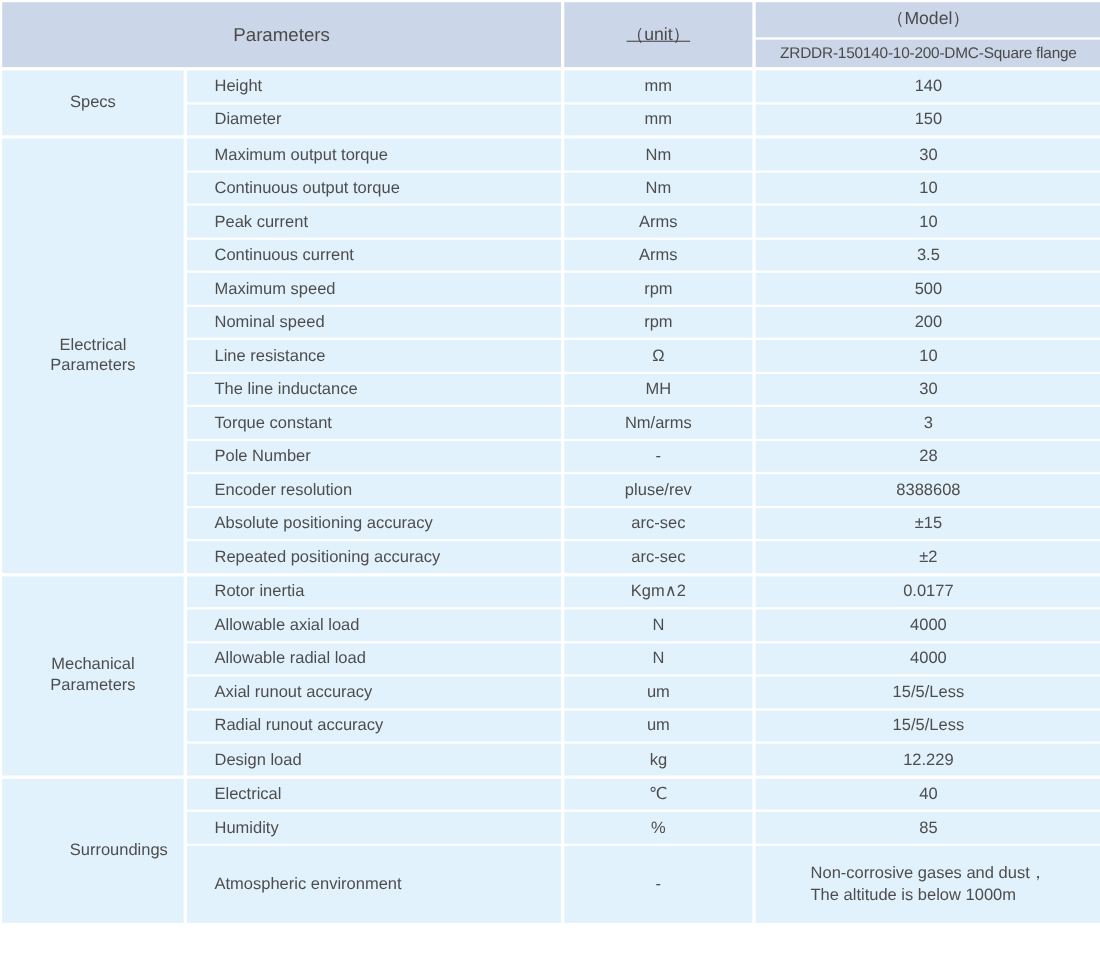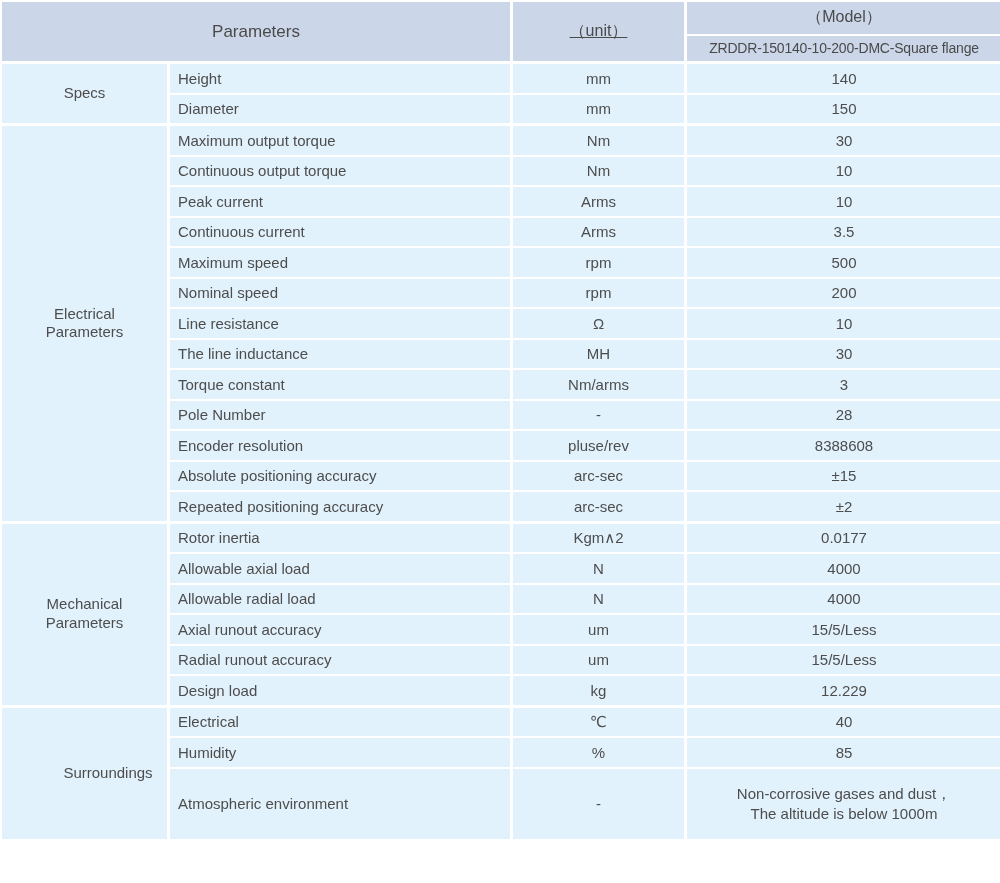--- a/index.html
+++ b/index.html
@@ -58,27 +58,26 @@
     display: flex;
     align-items: center;
     justify-content: center;
     text-align: center;
     white-space: pre-line;
     line-height: 1.25;
   }
   .name-cell {
     display: flex;
     align-items: center;
-    padding-left: 8px;
+    padding-left: 25px;
   }
   .center {
     display: flex;
     align-items: center;
     justify-content: center;
-    text-align: center;
     white-space: pre-line;
     line-height: 1.3;
   }
   .tall { min-height: 70px; }
   
   .footer-note {
     margin-top: 13px;
     padding-left: 1px;
     font-size: 13.3px;
     letter-spacing: -0.15px;

